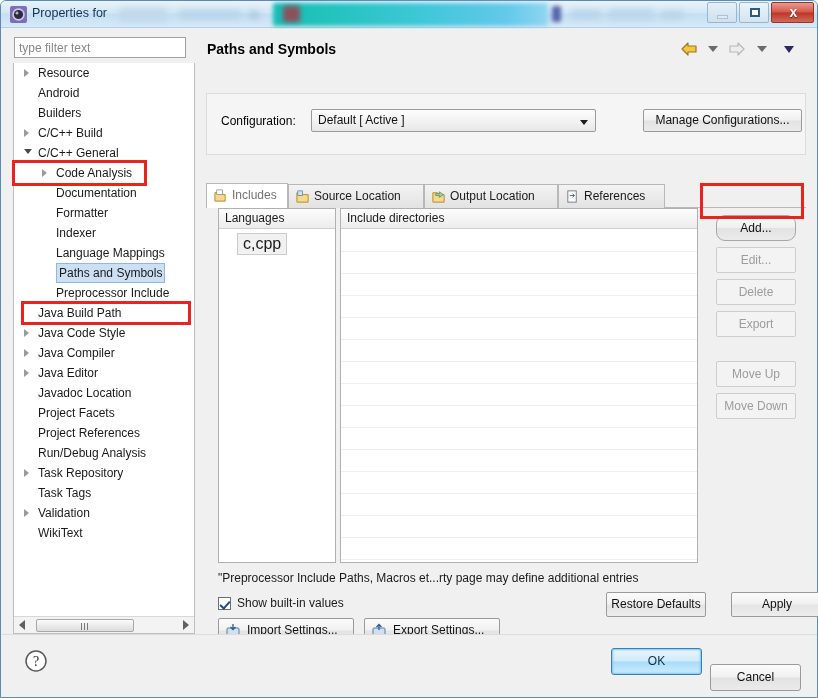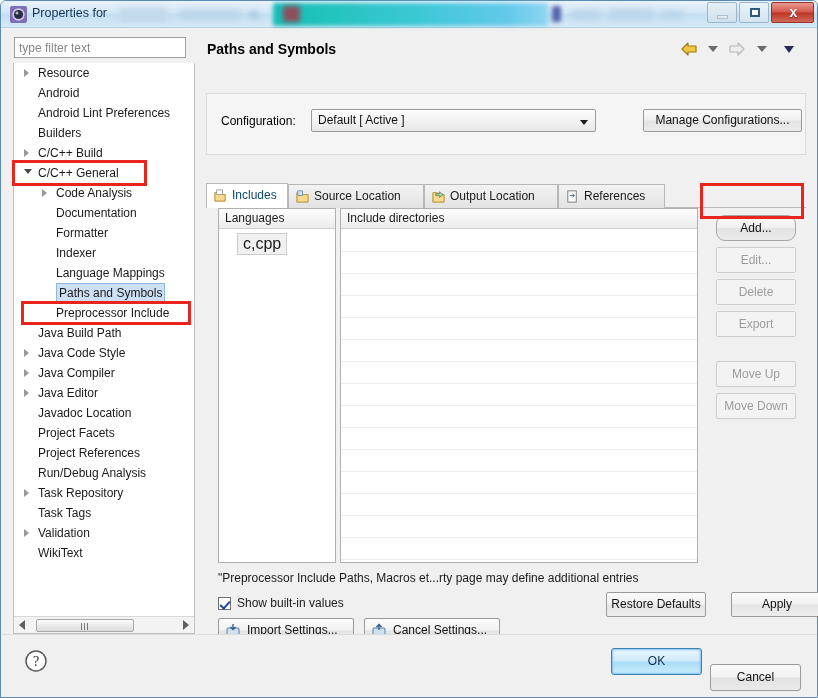--- a/index.html
+++ b/index.html
@@ -244,21 +244,21 @@
     font-size: 12px;
     line-height: 23px;
     padding-left: 25px;
     padding-right: 9px;
     color: #1a1a1a;
     background: linear-gradient(to bottom, #f3f3f3, #e2e2e2);
   }
   .tab.active {
     background: #ffffff;
     height: 25px;
-    color: #0c4a6e;
+    color: #737373;
     z-index: 3;
   }
   .tab .ticon {
     position: absolute; left: 6px; top: 4px;
     width: 15px; height: 15px;
   }
 
   
   #list-wrap {
     position: absolute; left: 12px; top: 143px;
@@ -444,23 +444,20 @@
     <input id="filter-input" type="text" placeholder="type filter text" style="">
 
     <div id="tree-panel">
       <div id="tree-items">
           <div class="tree-item">
             <span class="tw" style="left: 10px; width: 0px; height: 0px; border-top: 4px solid transparent; border-bottom: 4px solid transparent; border-left: 5px solid rgb(154, 154, 154);"></span>
             <span class="lbl" style="left: 24px;">Resource</span>
           </div>
           <div class="tree-item">
             <span class="lbl" style="left: 24px;">Android</span>
-          </div>
-          <div class="tree-item">
-            <span class="lbl" style="left: 24px;">Android Lint Preferences</span>
           </div>
           <div class="tree-item">
             <span class="lbl" style="left: 24px;">Builders</span>
           </div>
           <div class="tree-item">
             <span class="tw" style="left: 10px; width: 0px; height: 0px; border-top: 4px solid transparent; border-bottom: 4px solid transparent; border-left: 5px solid rgb(154, 154, 154);"></span>
             <span class="lbl" style="left: 24px;">C/C++ Build</span>
           </div>
           <div class="tree-item">
             <span class="tw" style="left: 10px; width: 0px; height: 0px; border-left: 4px solid transparent; border-right: 4px solid transparent; border-top: 5px solid rgb(74, 74, 74);"></span>
@@ -626,21 +623,21 @@
       </div>
 
       <div id="settings-buttons">
           <div class="settings-btn" style="left: 12px; width: 136px;"><svg class="sicon" viewBox="0 0 16 16">
               <rect x="2" y="5" width="12" height="9" rx="1" fill="#cfe0ef" stroke="#5d7fa0" stroke-width="1"></rect>
               <path d="M8 1 v5 M5.5 4 L8 6.5 L10.5 4" stroke="#2f5c8a" stroke-width="1.3" fill="none"></path>
             </svg><span>Import Settings...</span></div>
           <div class="settings-btn" style="left: 158px; width: 136px;"><svg class="sicon" viewBox="0 0 16 16">
               <rect x="2" y="5" width="12" height="9" rx="1" fill="#cfe0ef" stroke="#5d7fa0" stroke-width="1"></rect>
               <path d="M8 7 v-5 M5.5 4 L8 1.5 L10.5 4" stroke="#2f5c8a" stroke-width="1.3" fill="none"></path>
-            </svg><span>Cancel Settings...</span></div>
+            </svg><span>Export Settings...</span></div>
         </div>
     </div>
 
     <div class="low-btn" id="restore-btn" style="left:604px; width:100px;">Restore Defaults</div>
     <div class="low-btn" id="apply-btn" style="left:712px; width:92px;margin-left:17px;">Apply</div>
   </div>
 
   <div id="footer">
     <svg id="help-icon" viewBox="0 0 24 24">
       <circle cx="12" cy="12" r="10" fill="#fdfdfd" stroke="#5a5a5a" stroke-width="1.5"></circle>

